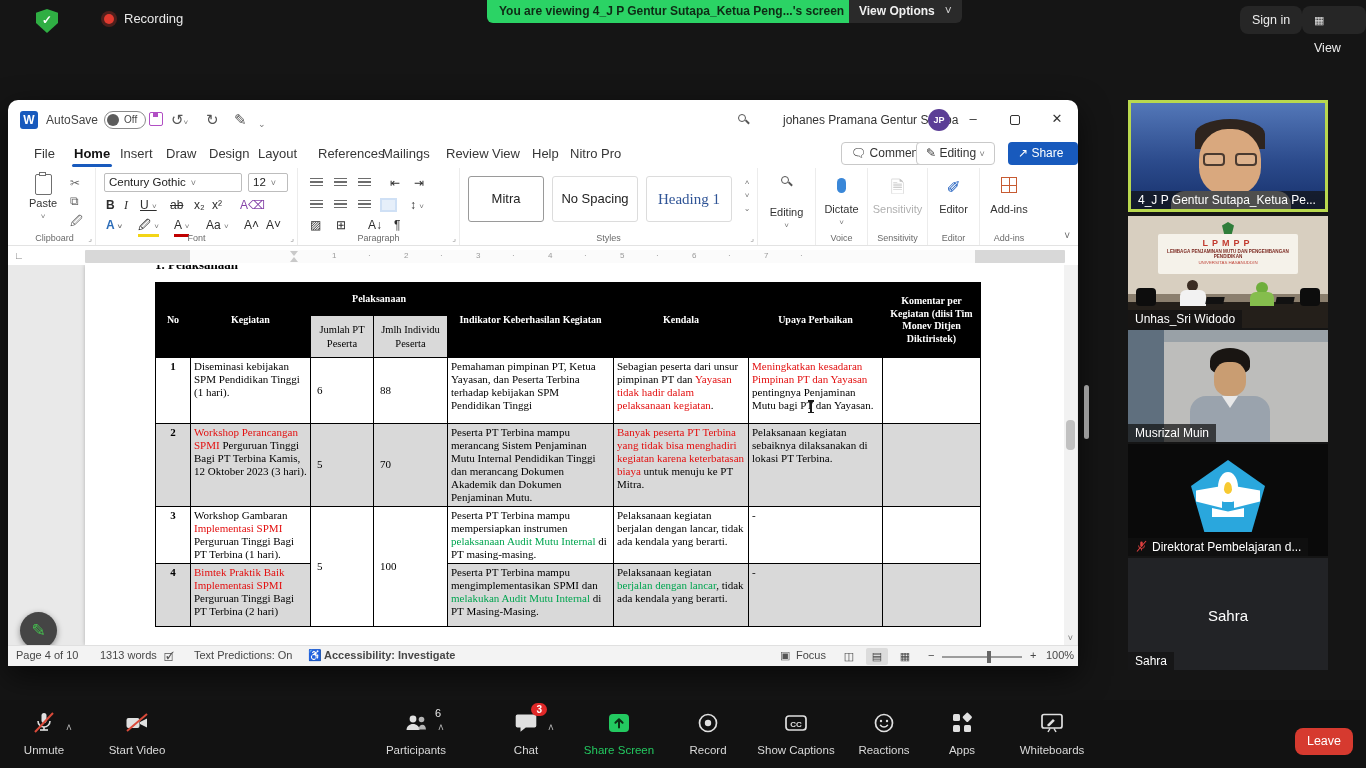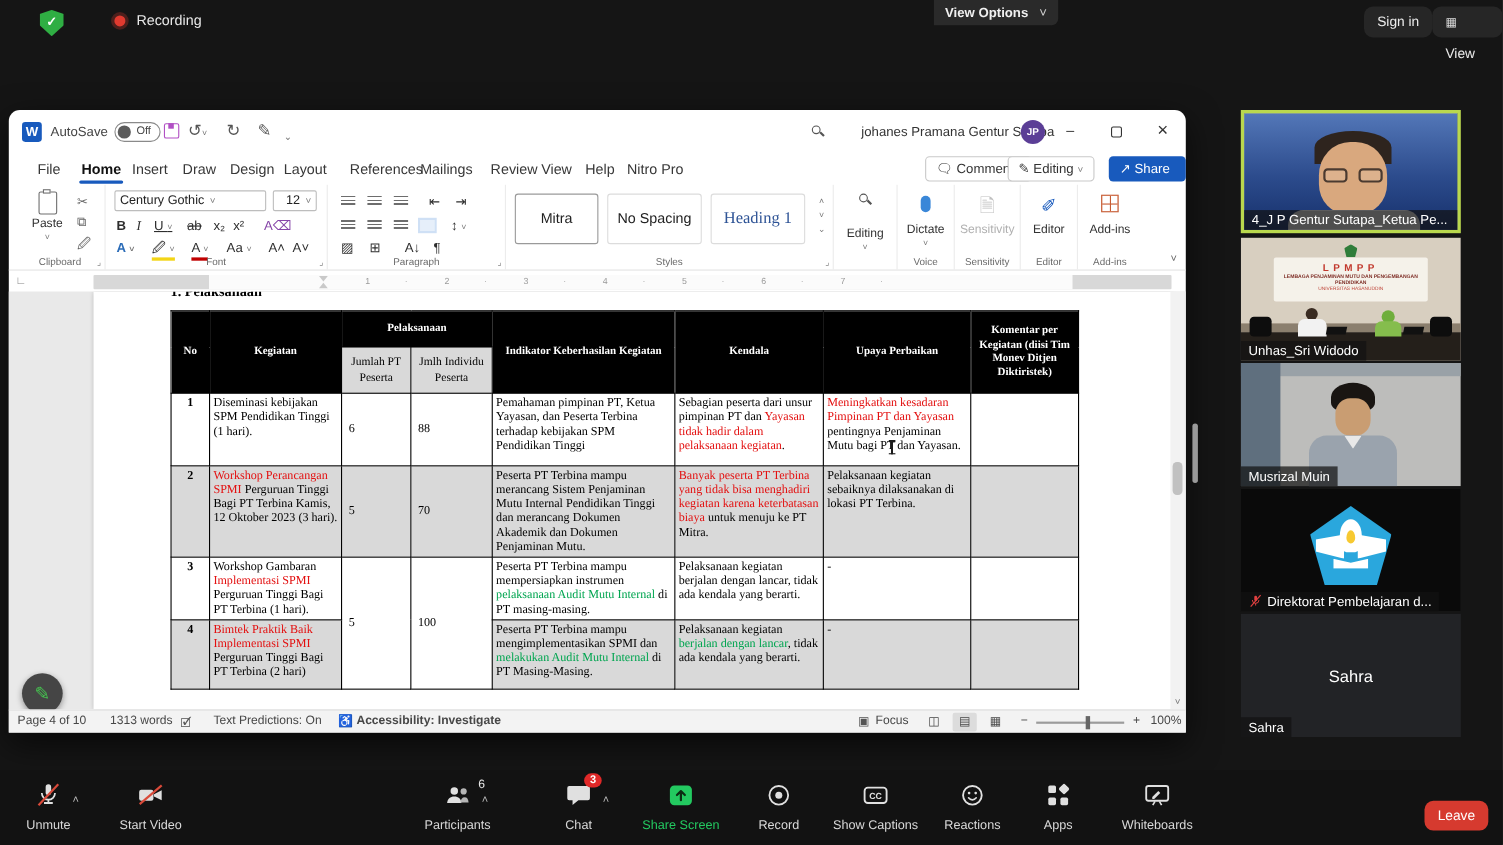--- a/index.html
+++ b/index.html
@@ -213,20 +213,21 @@
     border-radius:8px; color:#fff; font-size:12.5px; text-align:center; line-height:27px; }
 </style>
 </head>
 <body>
 
 <div class="screen">
 
   <div class="shield">✓</div>
   <div class="rec-dot"></div>
   <div class="rec-label">Recording</div>
+  <div class="view-banner">You are viewing 4_J P Gentur Sutapa_Ketua Peng...'s screen</div>
   <div class="view-options"><span>View Options</span><span class="caret">˅</span></div>
   <div class="top-btn" style="left:1240px;">Sign in</div>
   <div class="top-btn" style="left:1302px;"><span class="grid-glyph">▦</span><span>View</span></div>
 
   <div class="word">
     <div class="titlebar">
       <div class="w-logo">W</div>
       <div class="autosave">AutoSave</div>
       <div class="as-pill">
         <span class="as-knob"></span>
@@ -280,21 +281,21 @@
         </div>
         <span class="small-ic" style="left:56px;top:8px;">✂</span>
         <span class="small-ic" style="left:56px;top:26px;">⧉</span>
         <span class="small-ic" style="left:56px;top:44px;">🖉</span>
         <div class="grp-label">Clipboard</div>
         <span class="launcher">⌟</span>
       </div>
 
       <div class="grp" style="width:202px;">
         <div class="combo" style="left:8px;width:138px;"><span>Century Gothic</span><span class="caret">˅</span></div>
-        <div class="combo" style="left:152px;width:40px;text-align:right;"><span>12</span><span class="caret">˅</span></div>
+        <div class="combo" style="left:152px;width:40px;"><span>12</span><span class="caret">˅</span></div>
         <span class="fbtn" style="left:10px;top:30px;font-weight:bold;">B</span>
         <span class="fbtn" style="left:28px;top:30px;font-style:italic;font-family:'Liberation Serif',serif;">I</span>
         <span class="fbtn" style="left:44px;top:30px;text-decoration:underline;">U <span style="font-size:8px;color:#777;">˅</span></span>
         <span class="fbtn" style="left:74px;top:30px;text-decoration:line-through;">ab</span>
         <span class="fbtn" style="left:98px;top:30px;">x₂</span>
         <span class="fbtn" style="left:116px;top:30px;">x²</span>
         <span class="fbtn" style="left:144px;top:30px;color:#8645a8;">A⌫</span>
         <span class="fbtn ulblue" style="left:10px;top:50px;">A <span style="font-size:8px;color:#777;">˅</span></span>
         <span class="fbtn ulyellow" style="left:42px;top:50px;">🖉 <span style="font-size:8px;color:#777;">˅</span></span>
         <span class="fbtn ulred" style="left:78px;top:50px;">A <span style="font-size:8px;color:#777;">˅</span></span>

